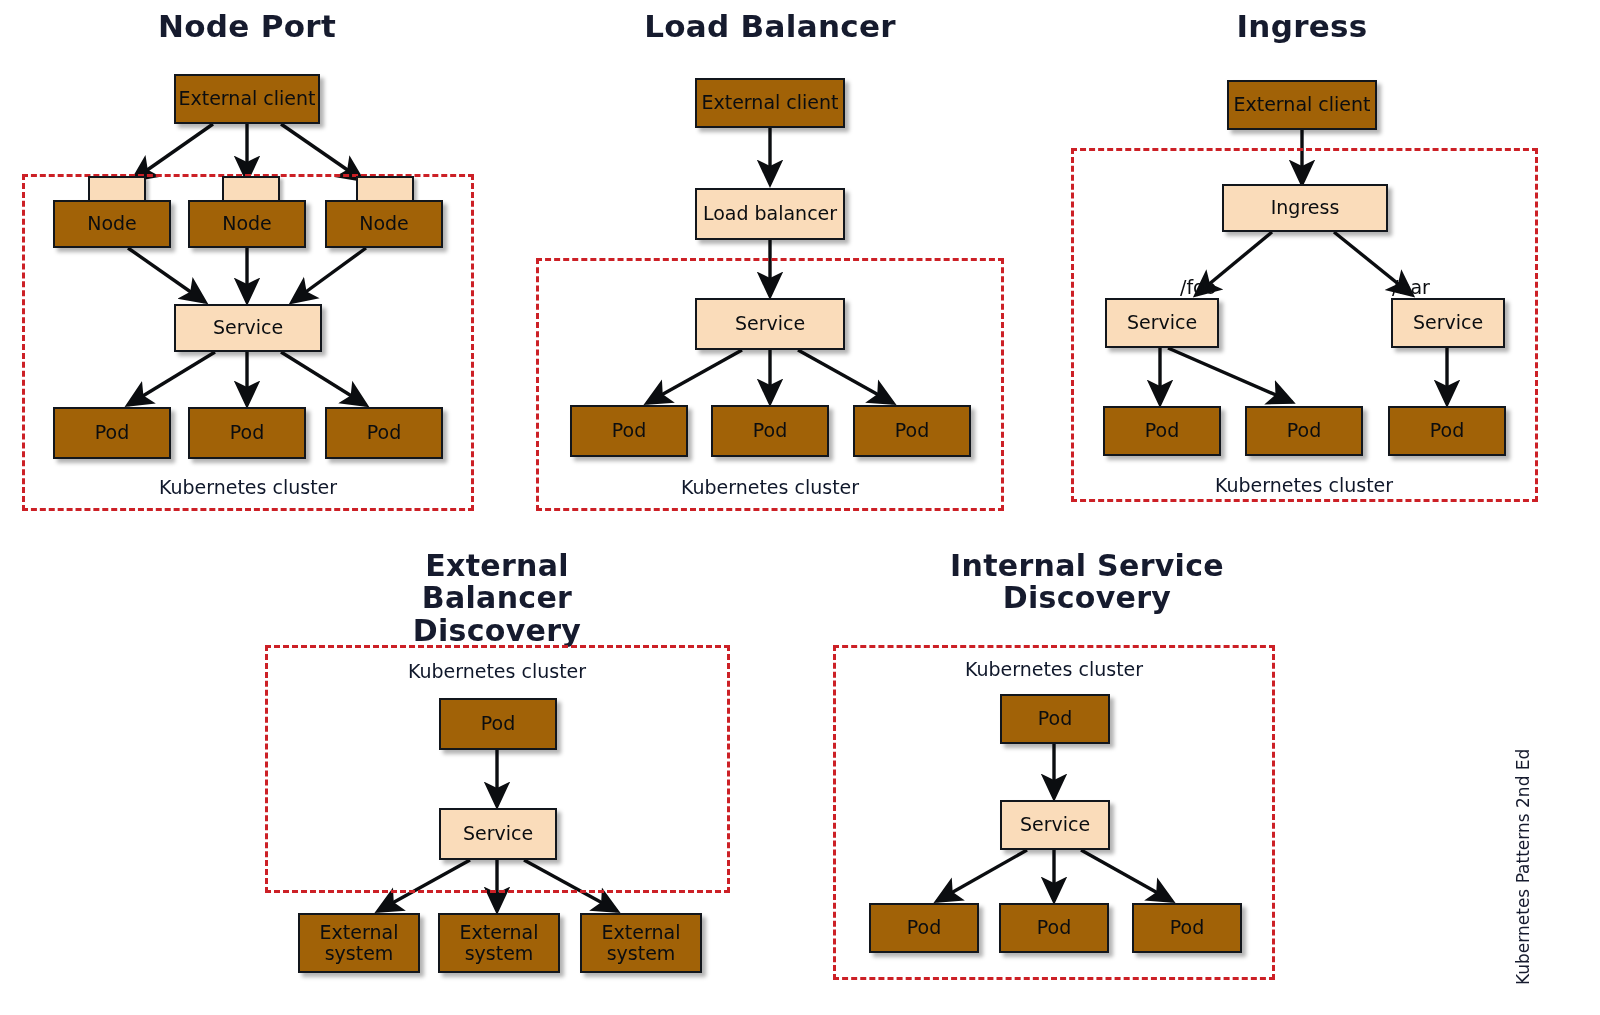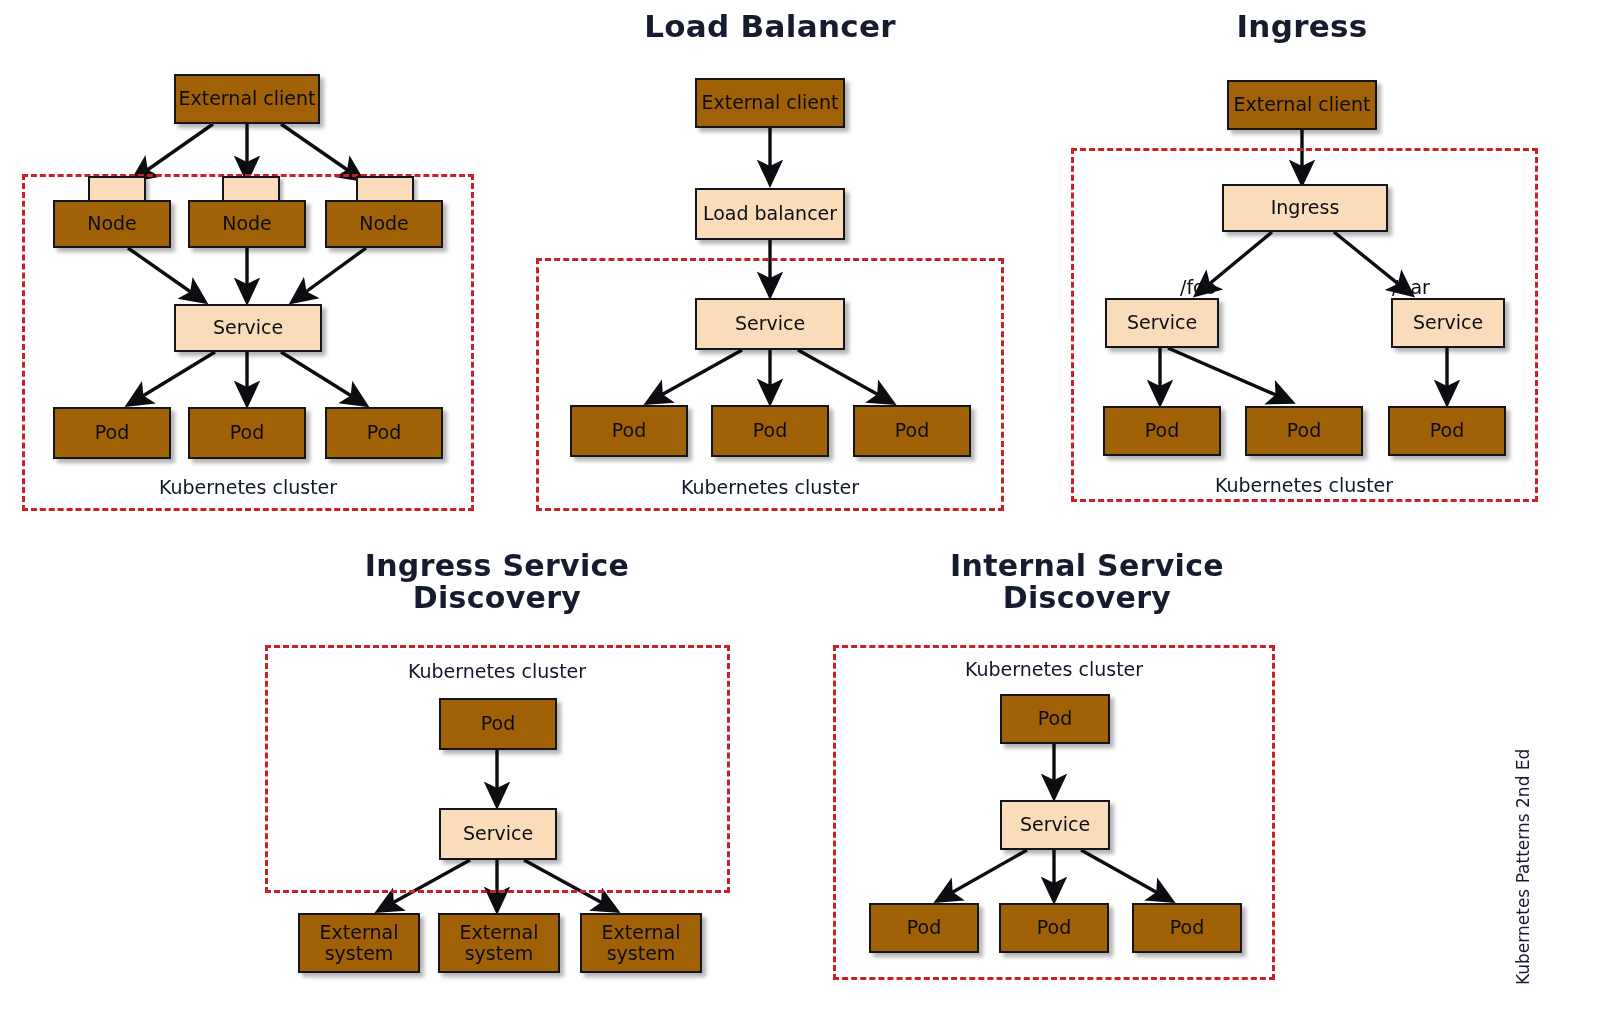--- a/index.html
+++ b/index.html
@@ -145,20 +145,21 @@
       <line x1="497" y1="860" x2="497" y2="911"></line>
       <line x1="524" y1="860" x2="617" y2="911"></line>
 
       <line x1="1054" y1="744" x2="1054" y2="798"></line>
       <line x1="1027" y1="850" x2="937" y2="901"></line>
       <line x1="1054" y1="850" x2="1054" y2="901"></line>
       <line x1="1081" y1="850" x2="1172" y2="901"></line>
     </g>
   </svg>
 
+  <div class="panel-title" style="left:97px; top:10px; width:300px; font-size:31px;">Node Port</div>
 
   <div class="cluster-box" style="left:22px; top:174px; width:452px; height:337px;"></div>
 
   <div class="node-box blue" style="left:174px; top:74px; width:146px; height:50px;">External client</div>
 
   <div class="port-tab" style="left:88px; top:176px; width:58px; height:28px;"></div>
   <div class="port-tab" style="left:222px; top:176px; width:58px; height:28px;"></div>
   <div class="port-tab" style="left:356px; top:176px; width:58px; height:28px;"></div>
 
   <div class="node-box blue" style="left:53px; top:200px; width:118px; height:48px;">Node</div>
@@ -202,21 +203,21 @@
 
   <div class="node-box orange" style="left:1105px; top:298px; width:114px; height:50px;">Service</div>
   <div class="node-box orange" style="left:1391px; top:298px; width:114px; height:50px;">Service</div>
 
   <div class="node-box blue" style="left:1103px; top:406px; width:118px; height:50px;">Pod</div>
   <div class="node-box blue" style="left:1245px; top:406px; width:118px; height:50px;">Pod</div>
   <div class="node-box blue" style="left:1388px; top:406px; width:118px; height:50px;">Pod</div>
 
   <div class="cluster-label" style="left:1178px; top:474px; width:252px;">Kubernetes cluster</div>
 
-  <div class="panel-title" style="left:347px; top:550px; width:300px; font-size:30px;">Ingress Service
+  <div class="panel-title" style="left:347px; top:550px; width:300px; font-size:30px;">External Balancer
 Discovery</div>
 
   <div class="cluster-box" style="left:265px; top:645px; width:465px; height:248px;"></div>
 
   <div class="cluster-label" style="left:371px; top:660px; width:252px;">Kubernetes cluster</div>
 
   <div class="node-box blue" style="left:439px; top:698px; width:118px; height:52px;">Pod</div>
 
   <div class="node-box orange" style="left:439px; top:808px; width:118px; height:52px;">Service</div>
 

